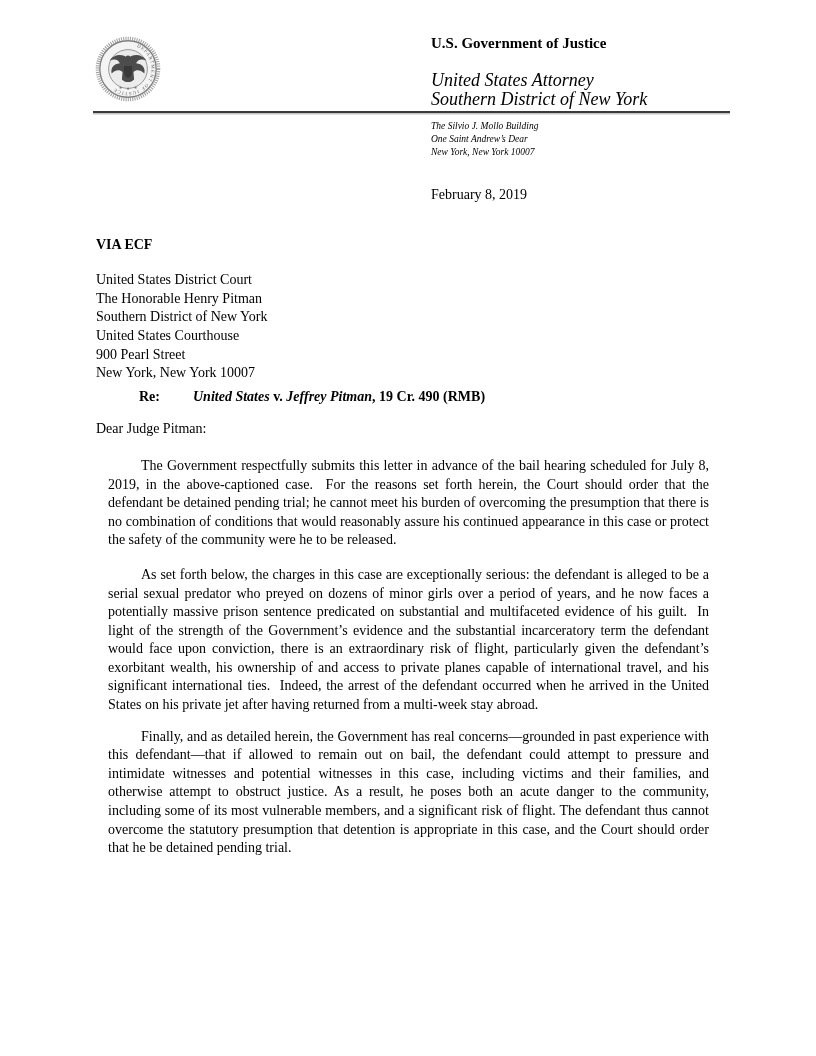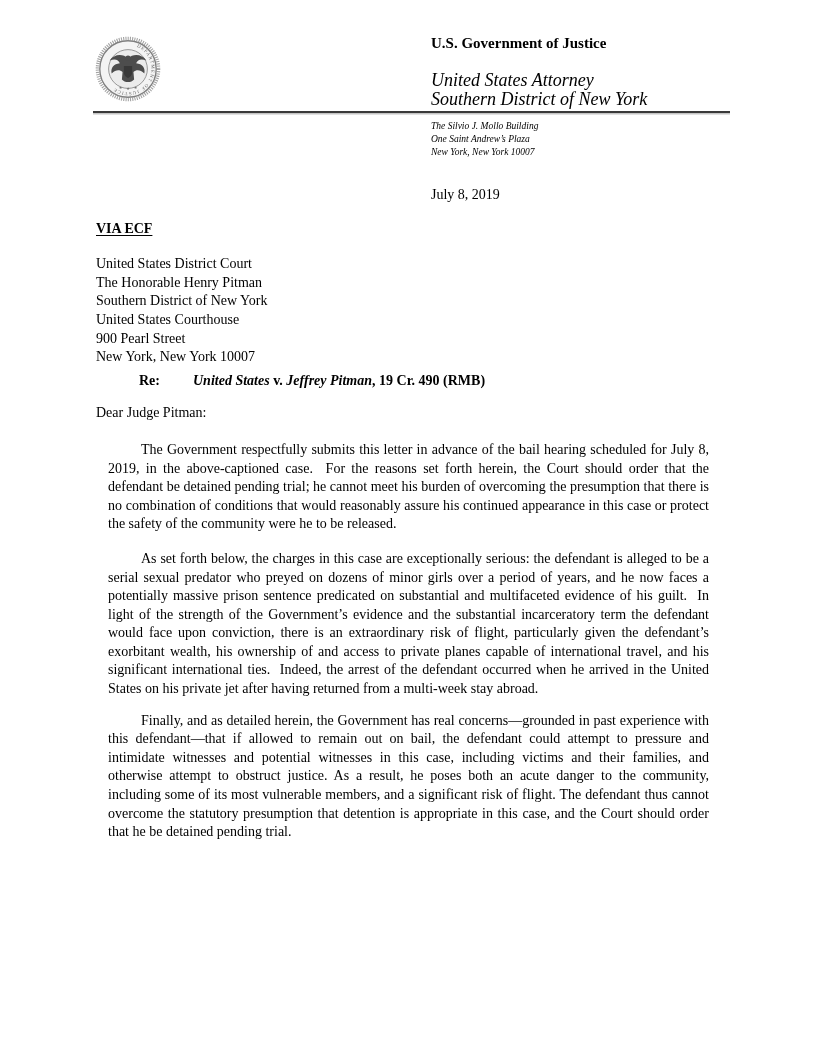--- a/index.html
+++ b/index.html
@@ -25,21 +25,21 @@
     position:absolute;left:93px;top:111px;width:637px;height:1.5px;
     background:#3a3a3a;box-shadow:0 1.5px 0 #c4c4c4;
   }
   .lh-address{
     position:absolute;left:431px;top:120px;
     font-size:9.5px;line-height:13px;font-style:italic;white-space:nowrap;
   }
   
   .letter{position:absolute;left:96px;top:0;width:625px;font-size:14px;line-height:18.6px;}
   .date{margin-top:186px;margin-left:335px;}
-  .via{margin-top:15px;font-weight:bold;text-decoration:underline;text-underline-offset:2px;}
+  .via{margin-top:31px;font-weight:bold;text-underline-offset:2px;}
   .recipient{margin-top:17px;}
   .subject{margin-top:5px;padding-left:43px;font-weight:bold;display:flex;}
   .subject .re-label{display:inline-block;width:54px;flex:0 0 54px;}
   .subject .case-italic{font-style:italic;}
   .salutation{margin-top:14px;}
   .para{
     margin:12px;text-align:justify;text-indent:33px;white-space:pre-wrap;
   }
   .para.p1{margin-top:18px;}
   .para.p2{margin-top:16px;}
@@ -75,26 +75,26 @@
   </div>
 
   <div class="lh-agency">U.S. Government of Justice</div>
   <div class="lh-office">
     <div>United States Attorney</div>
     <div>Southern District of New York</div>
   </div>
   <div class="lh-rule"></div>
   <div class="lh-address">
     <div>The Silvio J. Mollo Building</div>
-    <div>One Saint Andrew’s Plaza</div>
+    <div>One Saint Andrew’s Dear</div>
     <div>New York, New York 10007</div>
   </div>
 
   <div class="letter">
-    <div class="date">July 8, 2019</div>
+    <div class="date">February 8, 2019</div>
 
     <div class="via">VIA ECF</div>
 
     <div class="recipient">
       <div>United States District Court</div>
       <div>The Honorable Henry Pitman</div>
       <div>Southern District of New York</div>
       <div>United States Courthouse</div>
       <div>900 Pearl Street</div>
       <div>New York, New York 10007</div>

